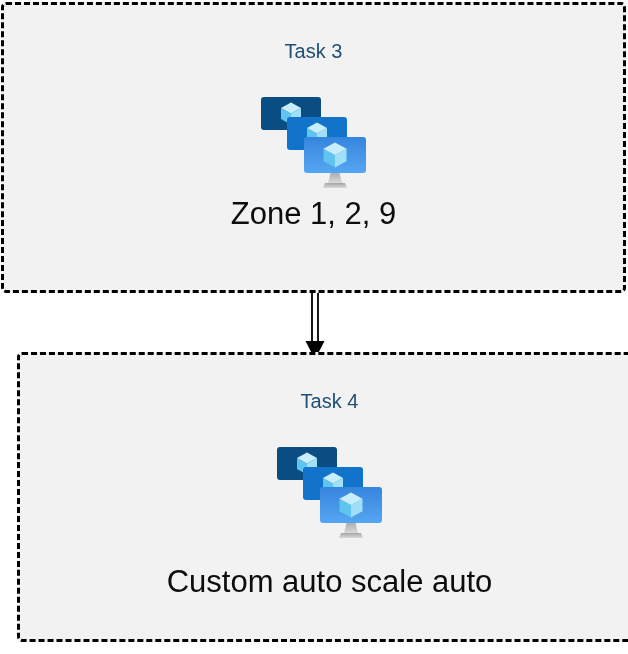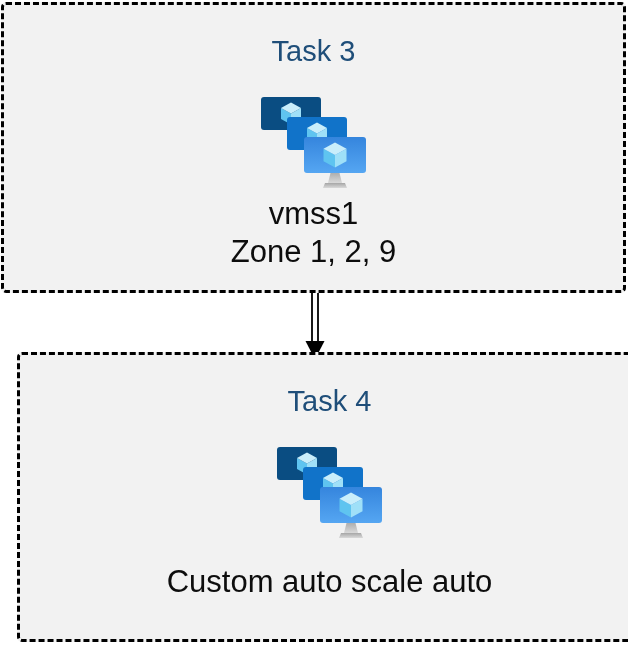--- a/index.html
+++ b/index.html
@@ -19,21 +19,21 @@
     border: 3px dashed #000000;
     border-radius: 5px;
     display: flex;
     flex-direction: column;
     align-items: center;
   }
   .task-box.top    { top: 2px;   height: 291px; }
   .task-box.bottom { top: 352px; height: 290px; margin-left: 16px; }
   .task-title {
     margin-top: 26px;
-    font-size: 29px;
+    font-size: 20px;
     line-height: 40px;
     font-weight: 400;
     color: #1f4e79;
     text-align: center;
   }
   .vmss-icon { margin-top: 26px; display: block; }
   .captions { text-align: center; }
   .caption-line {
     font-size: 31px;
     line-height: 38px;
@@ -88,21 +88,20 @@
     <polygon points="64,86 84,86 86,91 62,91" fill="url(#gradStand)"></polygon>
     <rect x="43" y="40" width="62" height="36" rx="3" fill="url(#gradFront)"></rect>
     <g>
       <polygon points="62.5,51.7 74,58 74,70.6 62.5,64.3" fill="#5fc4f0"></polygon>
       <polygon points="85.5,51.7 74,58 74,70.6 85.5,64.3" fill="#9fe0f8"></polygon>
       <polygon points="74,45.4 85.5,51.7 74,58 62.5,51.7" fill="#c9eefb"></polygon>
     </g>
   </svg>
 
   <div class="captions first-gap-small">
-    <div class="caption-line">vmss1</div>
     <div class="caption-line">Zone 1, 2, 9</div>
   </div>
 </div>
 
 <svg class="connector" width="26" height="67" viewBox="0 0 26 67">
   <line x1="10" y1="0" x2="10" y2="52" stroke="#000000" stroke-width="1.8"></line>
   <line x1="16" y1="0" x2="16" y2="52" stroke="#000000" stroke-width="1.8"></line>
   <polygon points="13,66.5 3.5,48 22.5,48" fill="#000000"></polygon>
 </svg>
 

